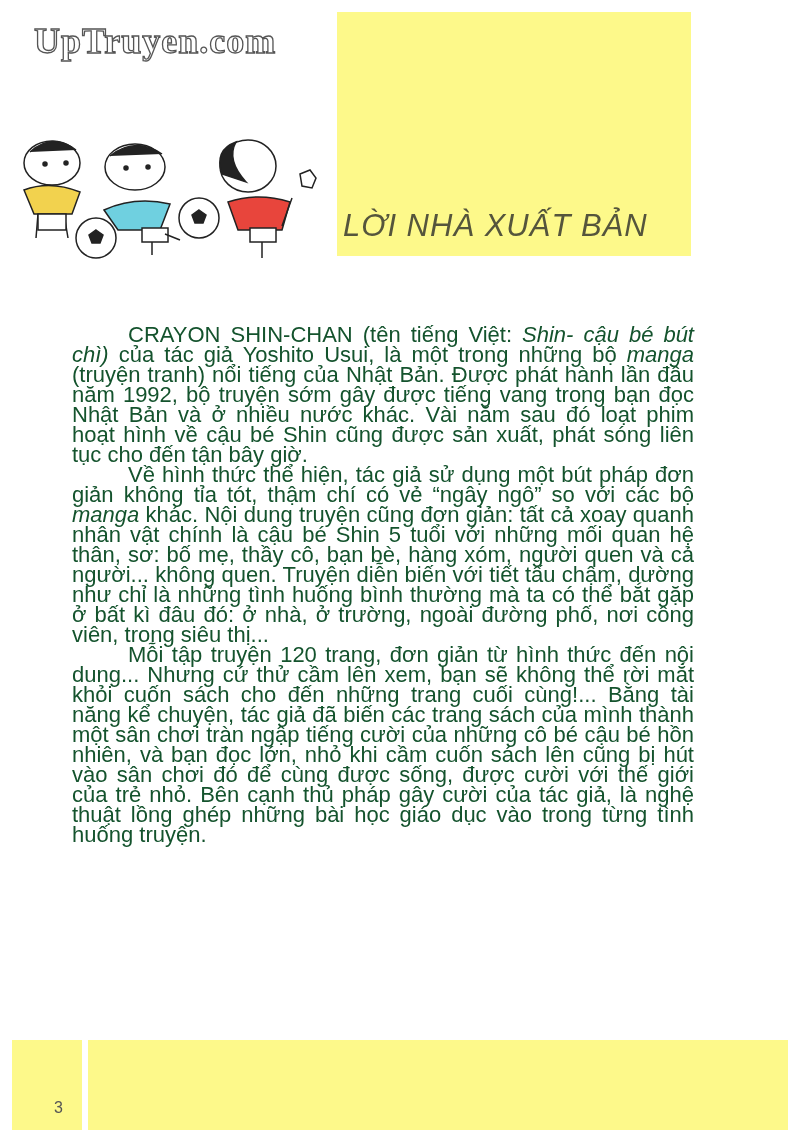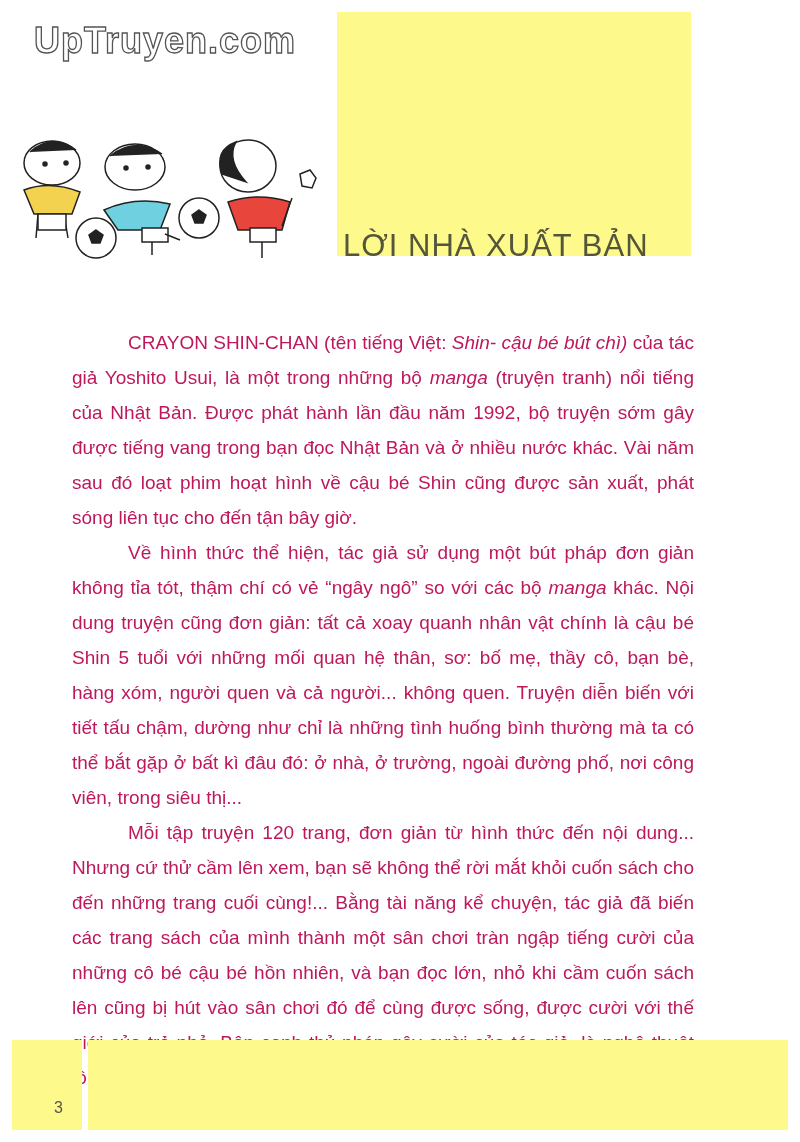--- a/index.html
+++ b/index.html
@@ -1,26 +1,26 @@
 <!DOCTYPE html>
 <html><head>
 <meta charset="utf-8">
 <style>
   html, body { margin:0; padding:0; background:#ffffff; }
   body { width:800px; height:1142px; position:relative; overflow:hidden;
          font-family:"Liberation Sans", sans-serif; }
-  .watermark { position:absolute; left:34px; top:20px; font-family:Liberation Sans, sans-serif;
+  .watermark { position:absolute; left:34px; top:20px; font-family:Liberation Serif, serif;
     font-weight:bold; font-size:36px; letter-spacing:1px; color:#ffffff;
     -webkit-text-stroke:1.3px #555; text-stroke:1.3px #555; }
   .title-box { position:absolute; left:337px; top:12px; width:354px; height:244px; background:#fdf98a; }
-  .title { position:absolute; left:343px; top:228px; font-size:31px; 
+  .title { position:absolute; left:343px; top:208px; font-size:31px; font-style:italic;
     color:#55553c; letter-spacing:1px; white-space:nowrap; }
   .illustration { position:absolute; left:0; top:130px; width:330px; height:130px; }
-  .body-text { position:absolute; left:72px; top:325px; width:622px; color:#be185d;
-    font-size:19px; line-height:35px; text-align:justify; }
+  .body-text { position:absolute; left:72px; top:325px; width:622px; color:#14532d;
+    font-size:22px; line-height:20px; text-align:justify; }
   .body-text p { margin:0; text-indent:56px; }
   .footer-left { position:absolute; left:12px; top:1040px; width:70px; height:90px; background:#fdf98a; }
   .footer-right { position:absolute; left:88px; top:1040px; width:700px; height:90px; background:#fdf98a; }
   .page-num { position:absolute; left:54px; top:1099px; font-size:16px; color:#555; }
 </style>
 </head>
 <body>
 
 <div class="watermark">UpTruyen.com</div>
 

